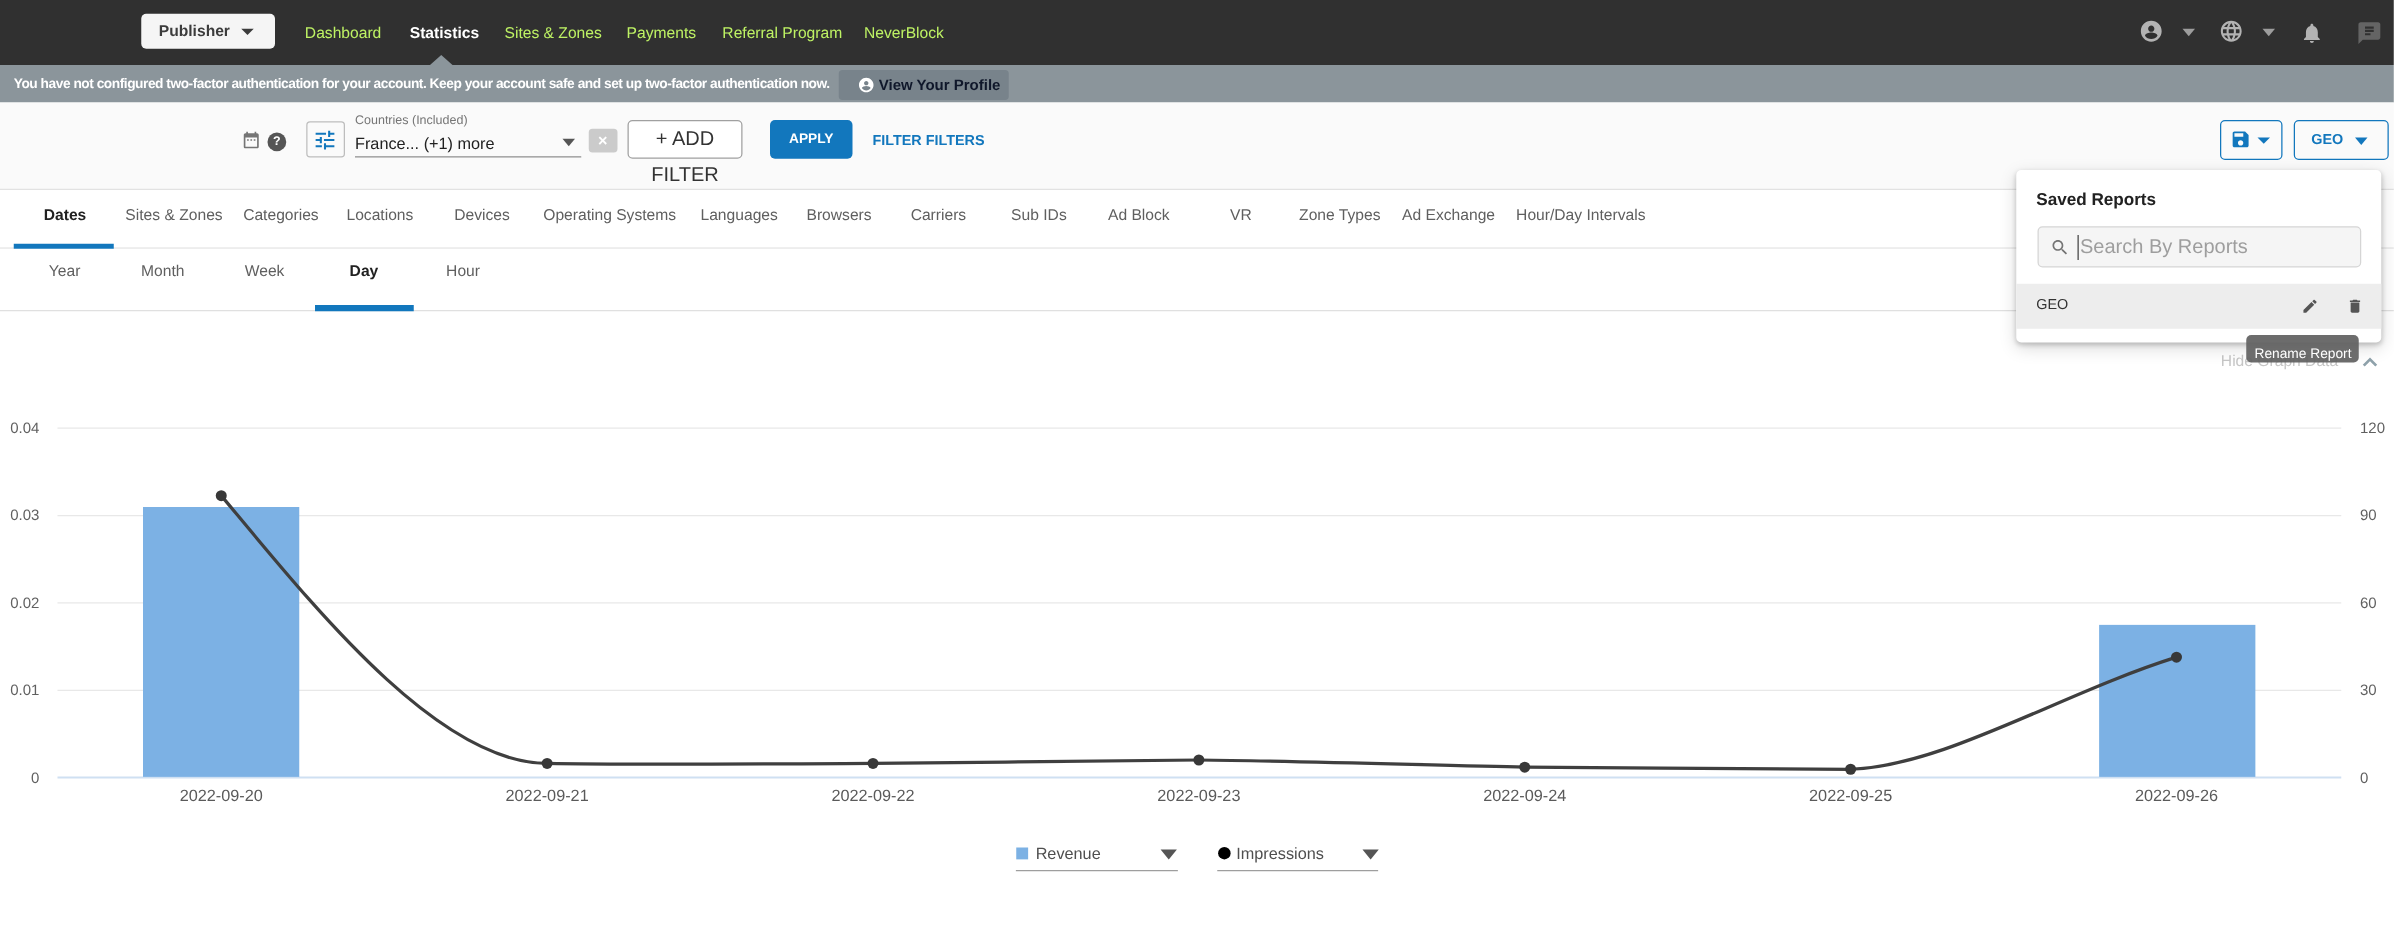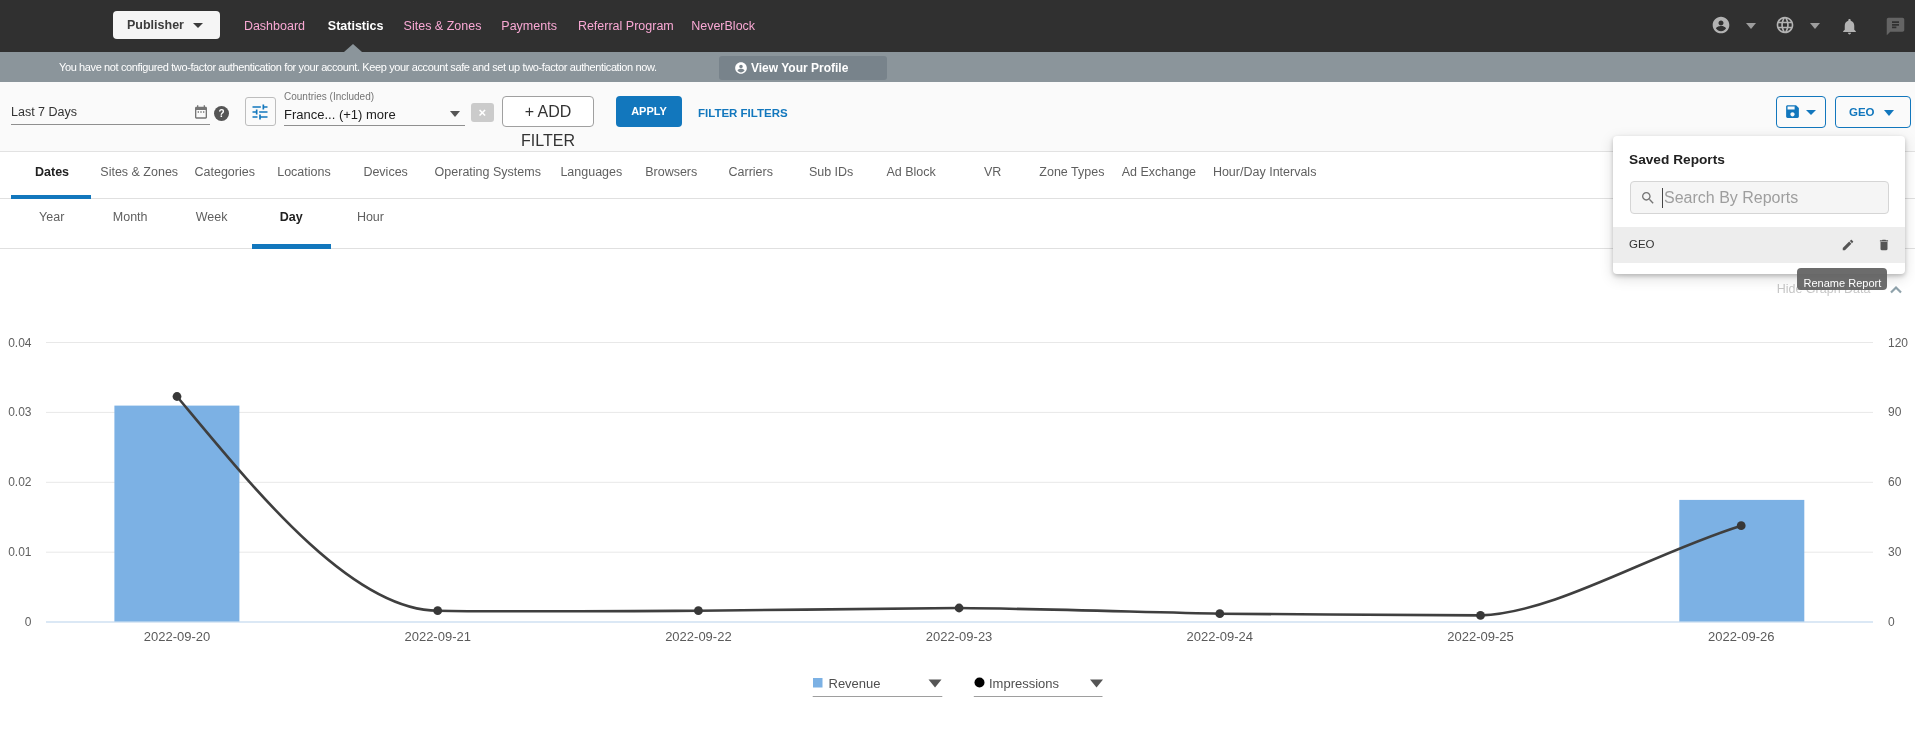--- a/index.html
+++ b/index.html
@@ -6,31 +6,31 @@
 body { width:1915px; height:749px; position:relative; overflow:hidden;
   font-family:"Liberation Sans", sans-serif; background:#fff; }
 .abs { position:absolute; }
 
 
 .topbar { position:absolute; left:0; top:0; width:1915px; height:52px; background:#303030; }
 .pubbtn { position:absolute; left:113px; top:11px; width:107px; height:28px; background:#f5f5f5;
   border-radius:4px; color:#3c3c3c; font-size:12.5px; font-weight:bold; line-height:28px; padding-left:14px; }
 .pubbtn .car { position:absolute; left:80px; top:12px; width:0; height:0;
   border-left:5px solid transparent; border-right:5px solid transparent; border-top:5.5px solid #3c3c3c; }
-.nav { position:absolute; top:0; height:52px; line-height:52px; font-size:12.5px; color:#f9a8d4; }
+.nav { position:absolute; top:0; height:52px; line-height:52px; font-size:12.5px; color:#bef264; }
 .nav.on { color:#fff; font-weight:bold; }
 
 
 .graybar { position:absolute; left:0; top:52px; width:1915px; height:30px; background:#8b959b; }
 .graybar .tri { position:absolute; left:344px; top:-8px; width:0; height:0;
   border-left:9px solid transparent; border-right:9px solid transparent; border-bottom:8px solid #8b959b; }
 .graybar .msg { position:absolute; left:11px; top:0; height:30px; line-height:30px;
-  color:#fff; font-size:11px; font-weight:normal; letter-spacing:-0.38px;margin-left:48px; }
-.profbtn { position:absolute; left:671px; top:4px; width:168px; height:24px; background:#78838b;
-  border-radius:3px; color:#ffffff; font-size:12px; font-weight:bold;margin-left:48px; }
+  color:#fff; font-size:11px; font-weight:bold; letter-spacing:-0.38px; }
+.profbtn { position:absolute; left:671px; top:4px; width:136px; height:24px; background:#78838b;
+  border-radius:3px; color:#0f172a; font-size:12px; font-weight:bold; }
 .profbtn .t { position:absolute; left:32px; top:5px; }
 
 
 .filterbar { position:absolute; left:0; top:82px; width:1915px; height:70px; background:#fafafa;
   border-bottom:1px solid #e2e2e2; }
 .last7 { position:absolute; left:11px; top:14px; width:199px; height:29px;
   border-bottom:1px solid #8f8f8f; font-size:12.5px; color:#333; line-height:33px; }
 .qmark { position:absolute; left:214px; top:23.5px; width:15px; height:15px; border-radius:50%;
   background:#555; color:#fff; font-size:10px; font-weight:bold; text-align:center; line-height:15px; }
 .tunebox { position:absolute; left:244.5px; top:15px; width:31px; height:28.5px;
@@ -115,21 +115,20 @@
   <span class="msg">You have not configured two-factor authentication for your account. Keep your account safe and set up two-factor authentication now.</span>
   <div class="profbtn">
     <svg style="position:absolute;left:15px;top:5px" width="14" height="14" viewBox="0 0 24 24" fill="#fff">
       <path d="M12 2C6.48 2 2 6.48 2 12s4.48 10 10 10 10-4.48 10-10S17.52 2 12 2zm0 4.5c1.66 0 3 1.34 3 3s-1.34 3-3 3-3-1.34-3-3 1.34-3 3-3zm0 13c-2.5 0-4.71-1.28-6-3.22.03-1.99 4-3.08 6-3.08s5.97 1.09 6 3.08c-1.29 1.94-3.5 3.22-6 3.22z"></path>
     </svg>
     <span class="t">View Your Profile</span>
   </div>
 </div>
 
 <div class="filterbar">
-  <div class="last7">Last 7 Days</div>
   <svg class="abs" style="left:193px;top:21.5px" width="16" height="16" viewBox="0 0 24 24" fill="#757575">
     <path d="M9 11H7v2h2v-2zm4 0h-2v2h2v-2zm4 0h-2v2h2v-2zm2-7h-1V2h-2v2H8V2H6v2H5c-1.11 0-1.99.9-1.99 2L3 20c0 1.1.89 2 2 2h14c1.1 0 2-.9 2-2V6c0-1.1-.9-2-2-2zm0 16H5V9h14v11z"></path>
   </svg>
   <div class="qmark">?</div>
   <div class="tunebox">
     <svg style="margin:4px 0 0 4.5px" width="20" height="20" viewBox="0 0 24 24" fill="#1277bd">
       <path d="M3 17v2h6v-2H3zM3 5v2h10V5H3zm10 16v-2h8v-2h-8v-2h-2v6h2zM7 9v2H3v2h4v2h2V9H7zm14 4v-2H11v2h10zm-6-4h2V7h4V5h-4V3h-2v6z"></path>
     </svg>
   </div>
   <div class="clabel">Countries (Included)</div>

